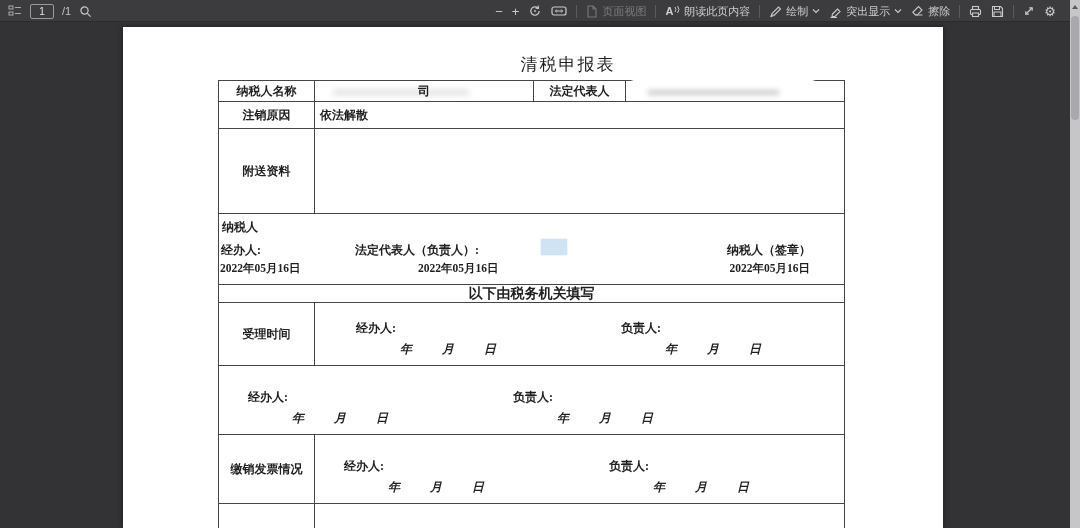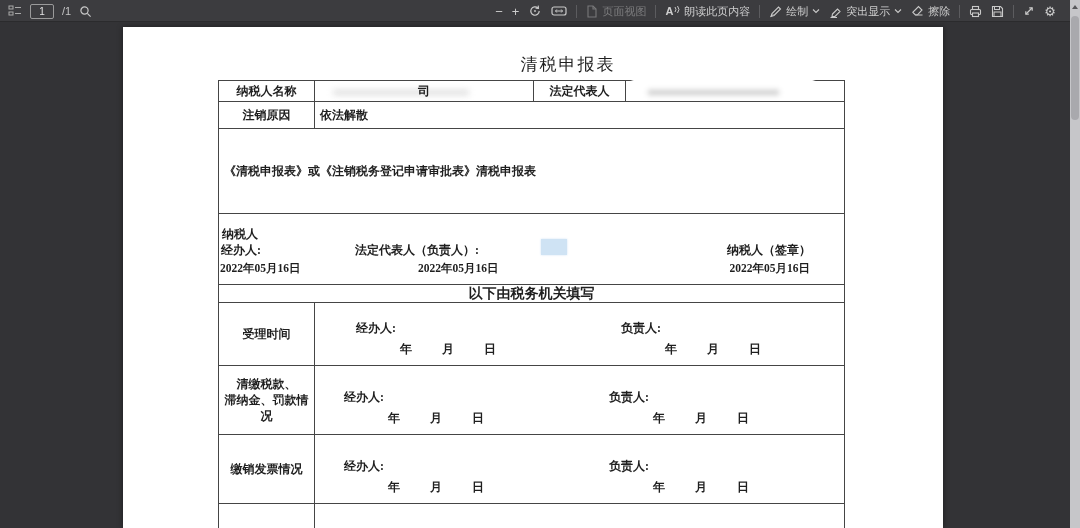--- a/index.html
+++ b/index.html
@@ -54,36 +54,36 @@
   .smudge1 { position:absolute; left:10px; top:2px; right:14px; height:15px; background:#fff; }
   .smudge1::after { content:""; position:absolute; left:8px; top:7px; width:70%; height:5px;
                     background:#b9b9b9; filter:blur(3px); opacity:.5; }
   .smudge2 { position:absolute; left:6px; top:-4px; right:30px; height:22px; background:#fff; filter:blur(1px); }
   .smudge2::after { content:""; position:absolute; left:16px; top:13px; width:72%; height:5px;
                     background:#a8a8a8; filter:blur(2.5px); opacity:.6; }
   .name-visible { position:relative; z-index:2; }
 
   
   .r4 { height:71px; font-size:12px; font-weight:600; }
-  .r4 .sec-label { position:absolute; left:3px; top:12px; }
+  .r4 .sec-label { position:absolute; left:3px; top:5px; }
   .r4 .agent   { position:absolute; left:2px;  top:28px; }
   .r4 .legal   { position:absolute; left:136px; top:28px; }
   .r4 .seal    { position:absolute; right:33px; top:28px;padding-left:26px; }
   .r4 .bluebox { position:absolute; left:322px; top:25px; width:26px; height:16px;
                  background:#cfe3f4; box-shadow:0 0 2px #cfe3f4; }
   .r4 .d1 { position:absolute; left:1px;  top:47px; font-size:11.5px; }
   .r4 .d2 { position:absolute; left:199px; top:47px; font-size:11.5px; }
   .r4 .d3 { position:absolute; right:34px; top:47px; font-size:11.5px; }
 
   .r5 { height:18px; align-items:center; justify-content:center; font-size:14px; font-weight:600; }
 
   .staffcell { flex:1; position:relative; font-size:12px; font-weight:600; }
   .staff-left  { position:absolute; left:29px;  bottom:7px; }
   .staff-right { position:absolute; left:294px; bottom:7px; }
-  .staff-ymd { margin-top:4px; padding-left:44px; letter-spacing:2px; }
+  .staff-ymd { margin-top:4px; padding-left:44px; letter-spacing:2px;font-style:italic; }
 
   .h21{height:21px;} .h27{height:27px;} .h85{height:85px;}
   .h63{height:63px;gap:12px;} .h69{height:69px;} .h58{height:58px; border-bottom:none;}
 </style>
 </head>
 <body>
 
 <div class="toolbar">
   <div class="tb-left">
     <span class="tb-btn">
@@ -226,21 +226,21 @@
         <div class="smudge2"></div>
       </div>
     </div>
 
     <div class="frow h27">
       <div class="lbl">注销原因</div>
       <div class="val">依法解散</div>
     </div>
 
     <div class="frow h85">
-      <div class="val">《清税申报表》或《注销税务登记申请审批表》清税申报表</div>
+      <div class="lbl">附送资料</div>
     </div>
 
     <div class="frow r4">
       <span class="sec-label">纳税人</span>
       <span class="agent">经办人:</span>
       <span class="legal">法定代表人（负责人）:</span>
       <span class="bluebox"></span>
       <span class="seal">纳税人（签章）</span>
       <span class="d1">2022年05月16日</span>
       <span class="d2">2022年05月16日</span>
@@ -259,22 +259,20 @@
           <div class="staff-ymd">年　　月　　日</div>
         </div>
         <div class="staff-right">
           <div>负责人:</div>
           <div class="staff-ymd">年　　月　　日</div>
         </div>
       </div>
     </div>
 
     <div class="frow h69">
-      <div class="lbl">清缴税款、
-滞纳金、罚款情况</div>
       <div class="staffcell">
         <div class="staff-left">
           <div>经办人:</div>
           <div class="staff-ymd">年　　月　　日</div>
         </div>
         <div class="staff-right">
           <div>负责人:</div>
           <div class="staff-ymd">年　　月　　日</div>
         </div>
       </div>

